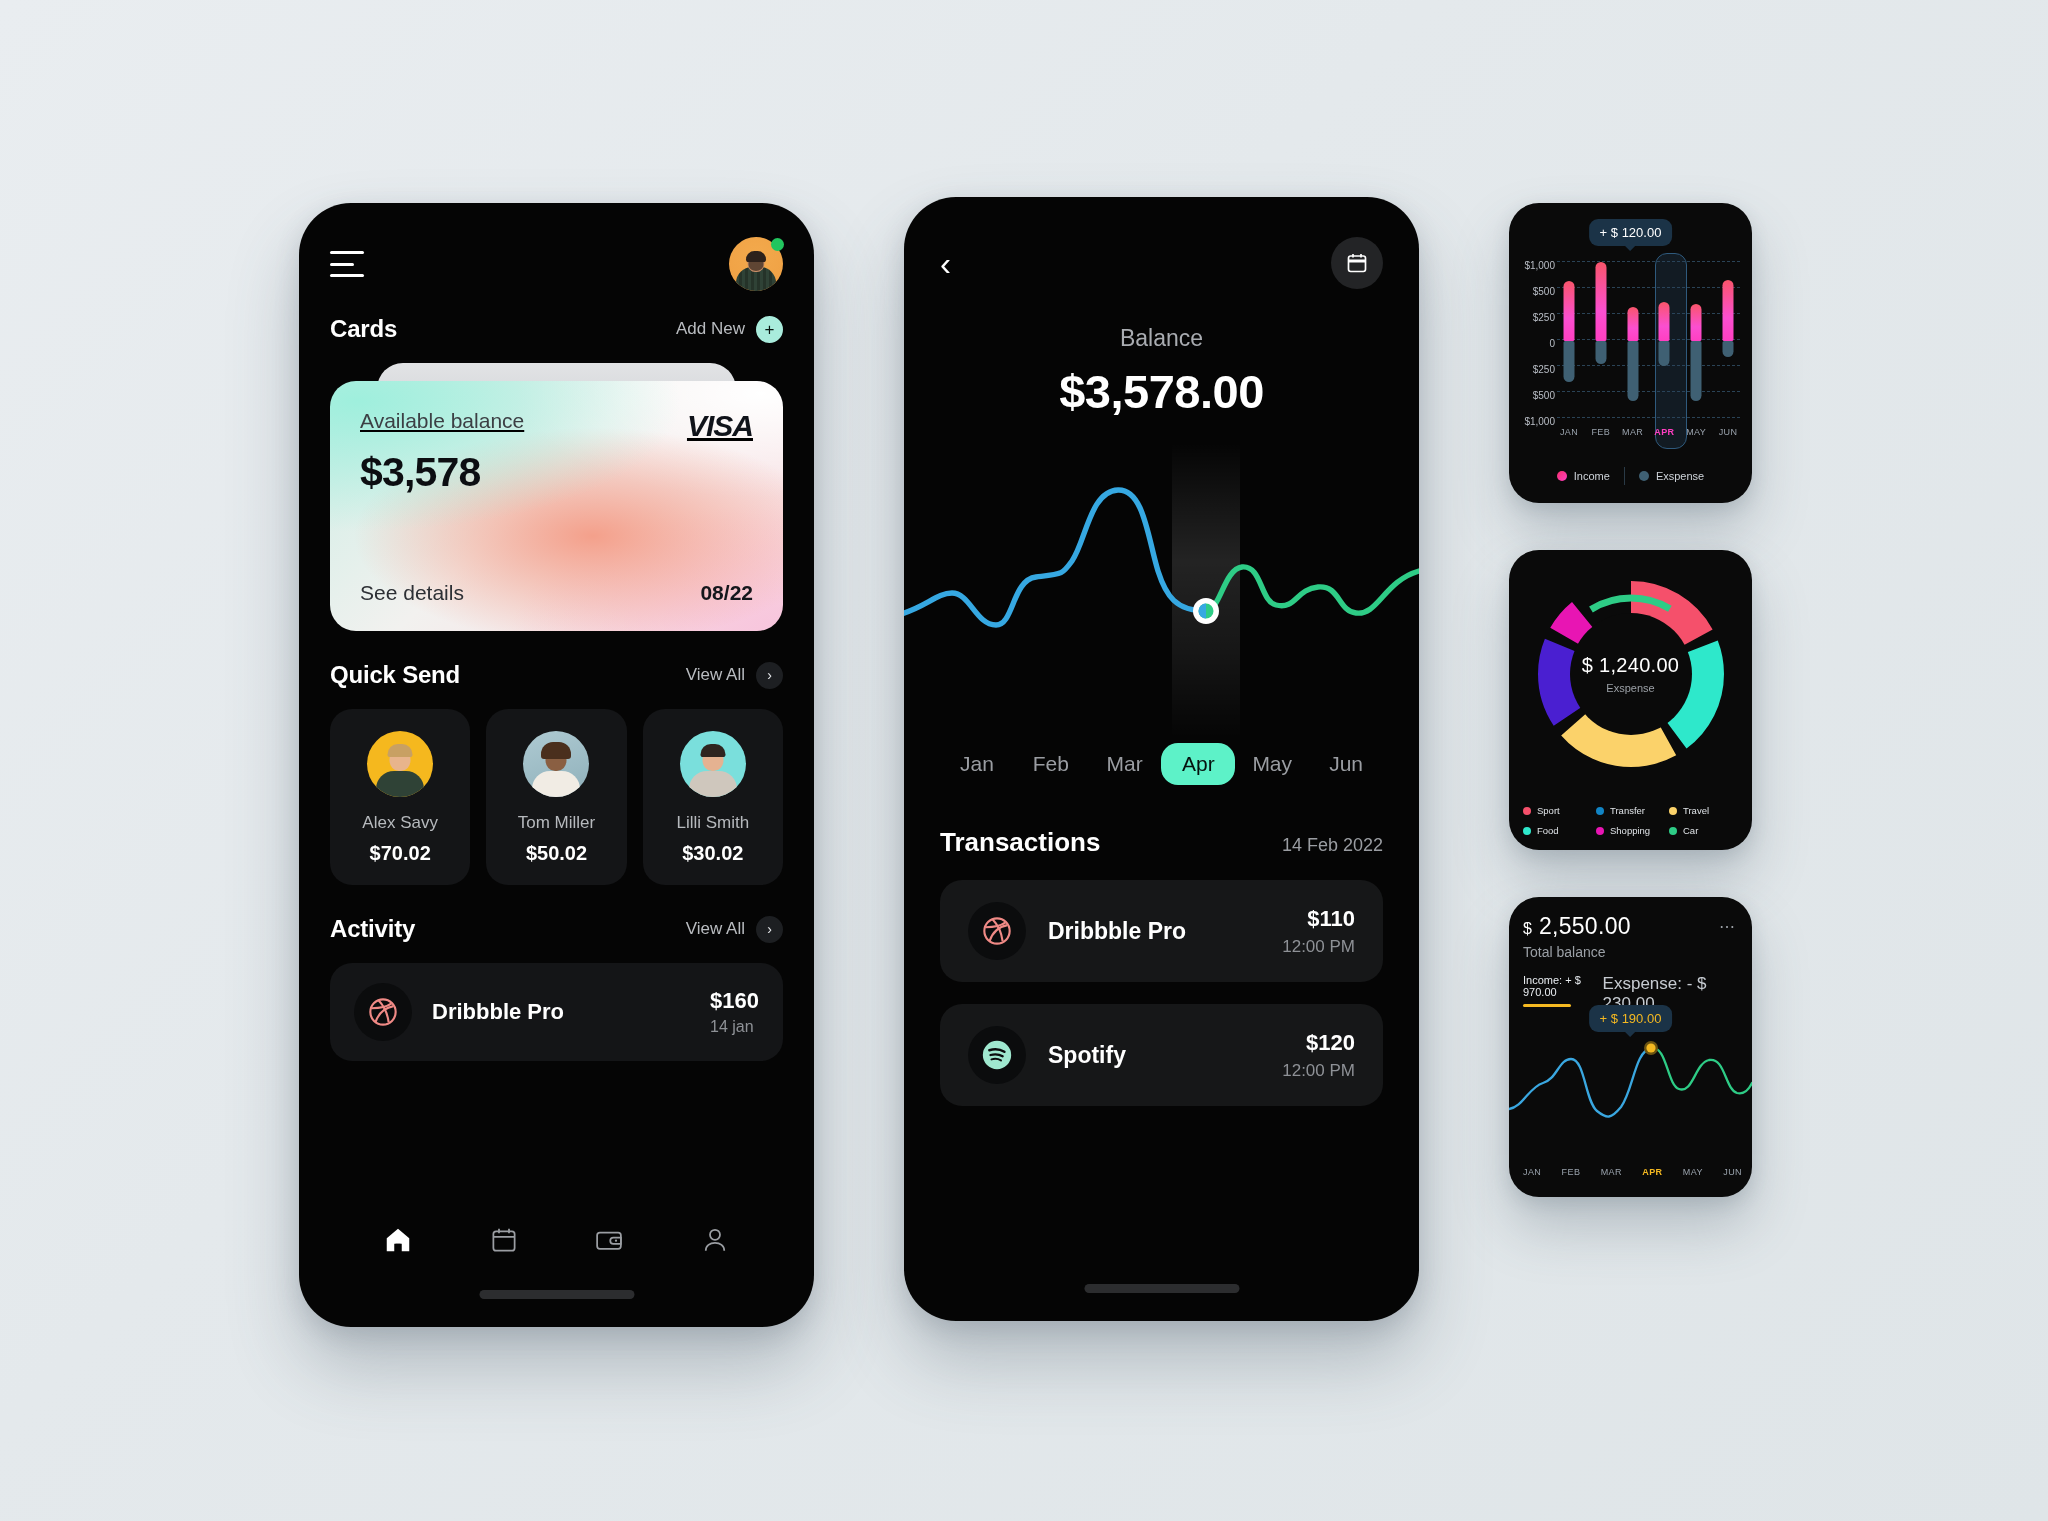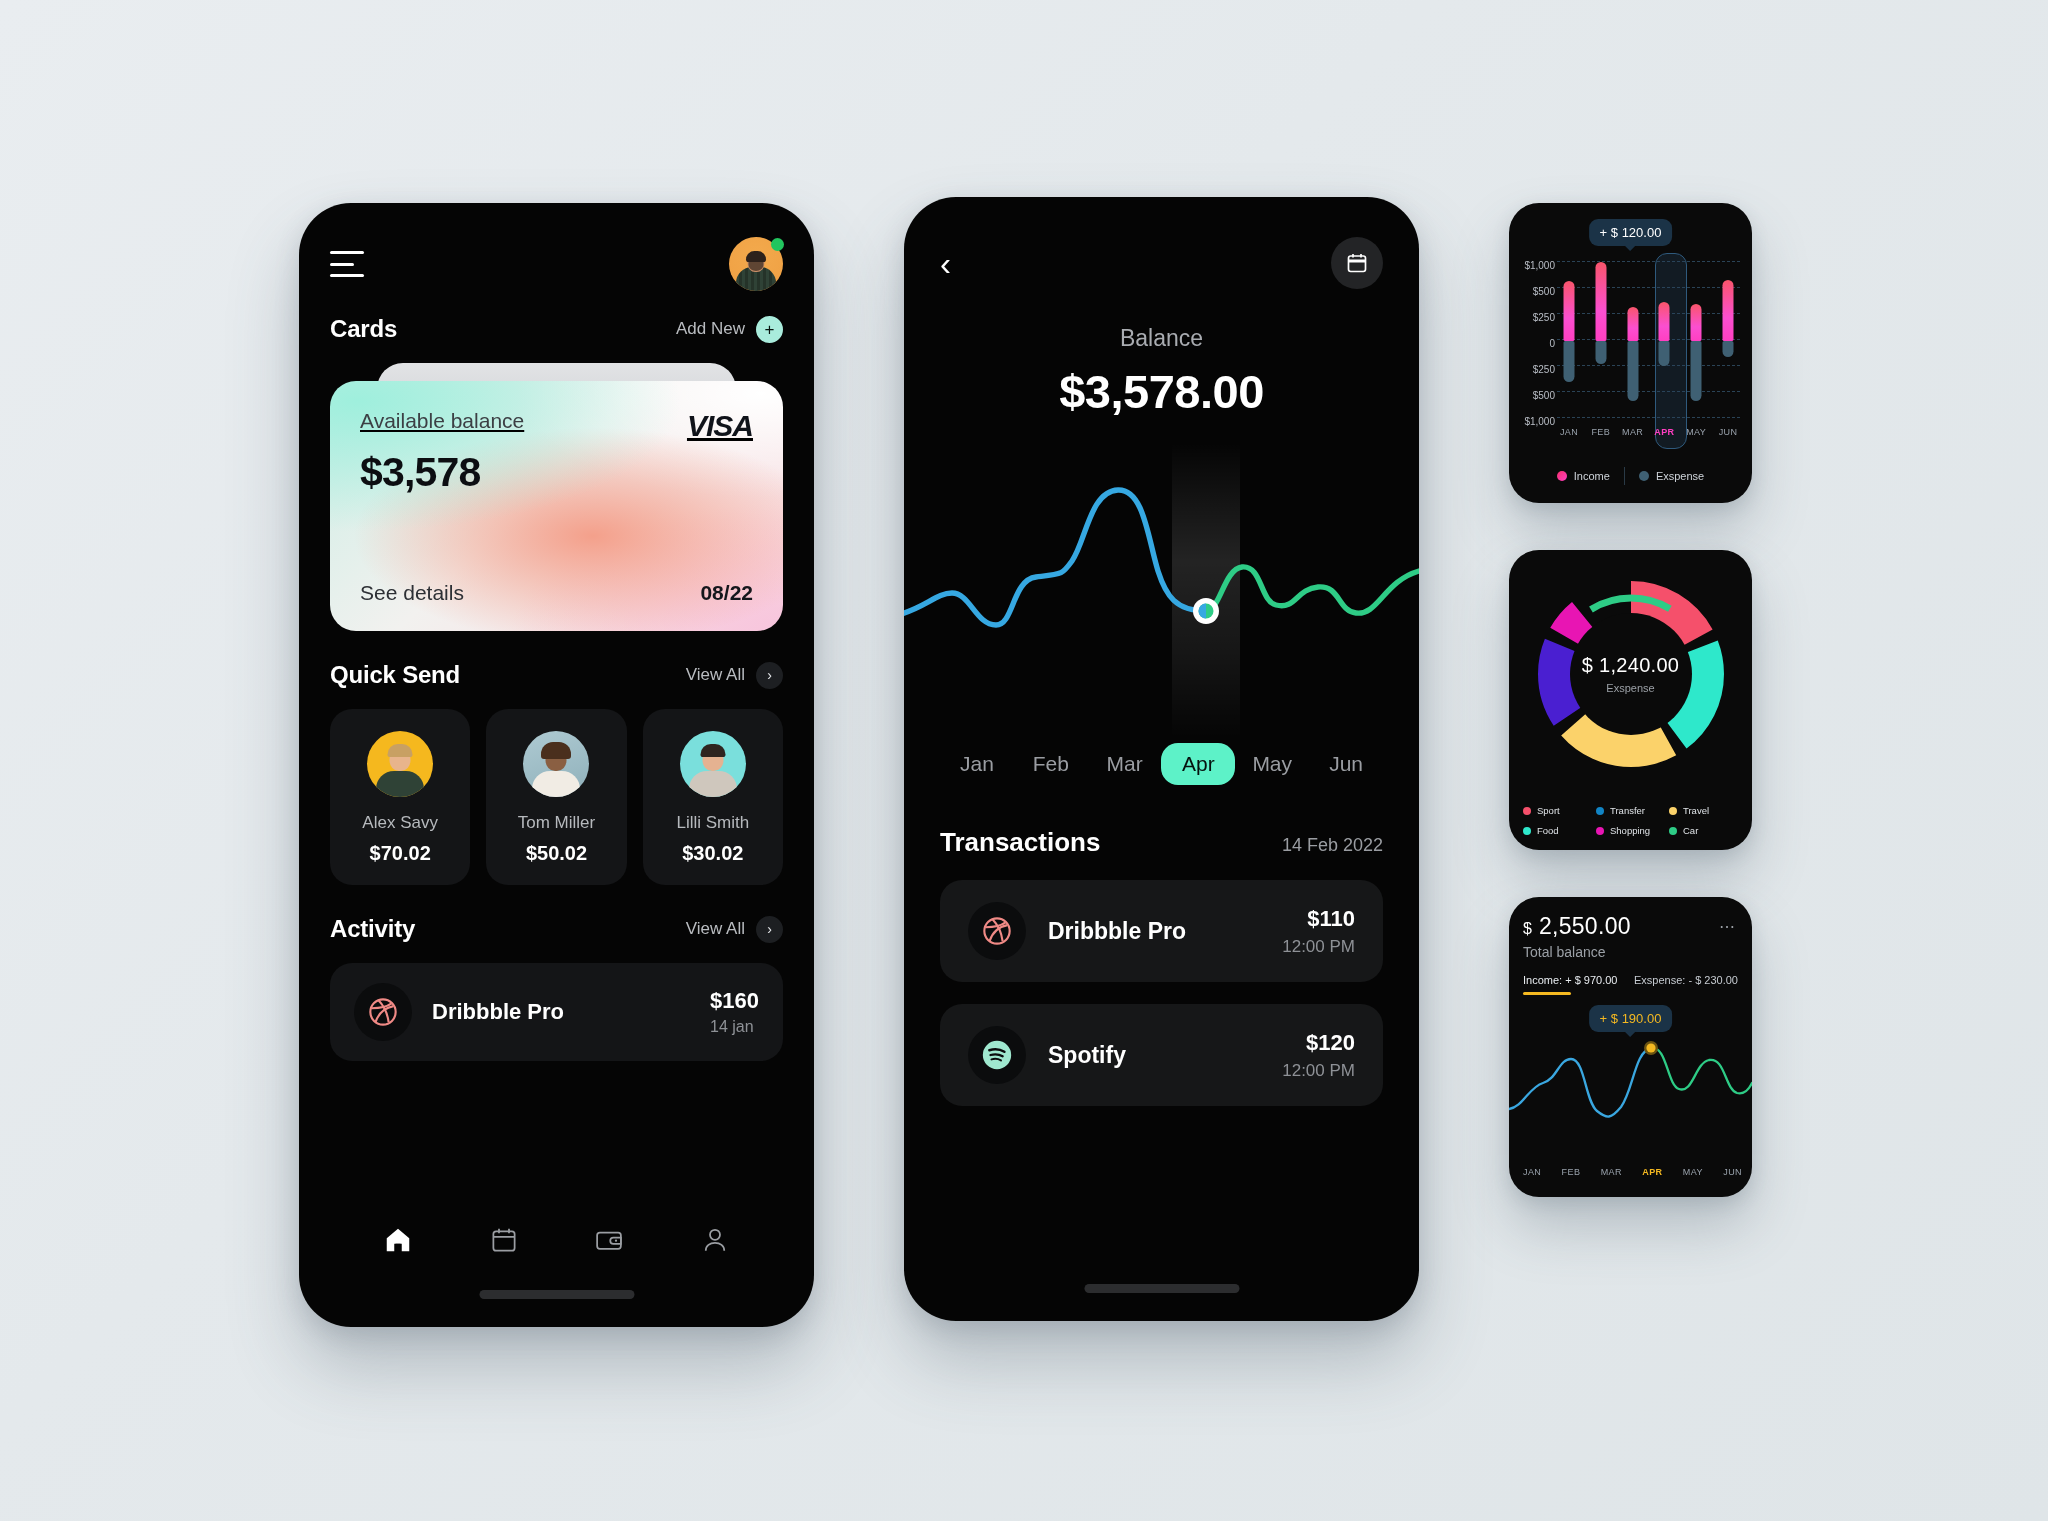--- a/index.html
+++ b/index.html
@@ -204,21 +204,21 @@
 
   
   .lw-amt { color:#fff; font-size:23px; letter-spacing:.3px; }
   .lw-amt .cur { font-size:16px; }
   .lw-sub { color:#9ba0a6; font-size:14px; margin-top:4px; }
   .dots3 { position:absolute; right:16px; top:20px; color:#9ba0a6; font-size:16px;
            letter-spacing:1px; }
   .lw-stats { display:flex; justify-content:space-between; margin-top:14px;
               align-items:flex-start; }
   .lw-in { color:#e9edf1; font-size:11px; }
-  .lw-ex { color:#c6cbd1; font-size:11px; }
+  .lw-ex { color:#c6cbd1; font-size:17px; }
   .uline { width:48px; height:3px; background:#f5b921; border-radius:2px; margin-top:6px; }
   .lw-x { position:absolute; left:14px; right:10px; bottom:20px; display:flex;
           justify-content:space-between; }
   .lw-x span { color:#9aa3ad; font-size:9px; letter-spacing:.4px; }
   .lw-x span.sel { color:#f5b921; font-weight:700; }
   .tipy { background:#1b3347; color:#f5b921; }
   .tipy:after { border-top-color:#1b3347; }
 </style>
 </head>
 <body>

